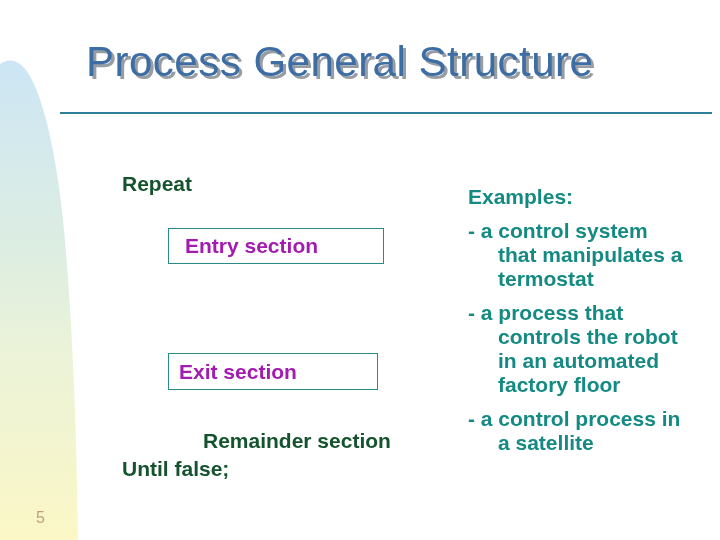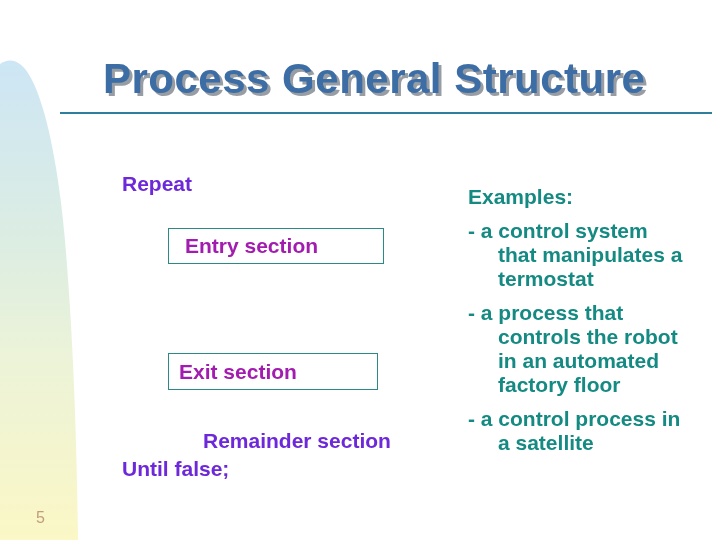--- a/index.html
+++ b/index.html
@@ -18,41 +18,41 @@
   }
   .page-number {
     position: absolute;
     left: 36px; top: 509px;
     font-size: 16px;
     color: #bf9e7c;
   }
   .title {
     position: absolute;
     left: 86px; top: 38px;
-    margin: 17px;
+    margin: 0;
     font-size: 42px;
-    font-weight: bold;
+    font-weight: normal;
     letter-spacing: 0.5px;
     color: #3c6da4;
     text-shadow: 3px 3px 0 rgba(118, 124, 132, 0.75);
     white-space: nowrap;
   }
   .title-rule {
     position: absolute;
     left: 60px; top: 112px;
     width: 652px; height: 2px;
     background: #2e7f9b;
   }
   .teal-label {
     position: absolute;
     margin: 0;
     font-size: 21px;
     font-weight: bold;
     line-height: 24px;
-    color: #6d28d9;
+    color: #14532d;
     white-space: nowrap;
   }
   .repeat-label    { left: 122px; top: 172px; }
   .critical-label  { left: 193px; top: 299px; }
   .remainder-label { left: 203px; top: 429px; }
   .until-label     { left: 122px; top: 457px; }
   .section-box {
     position: absolute;
     left: 168px;
     width: 198px;

